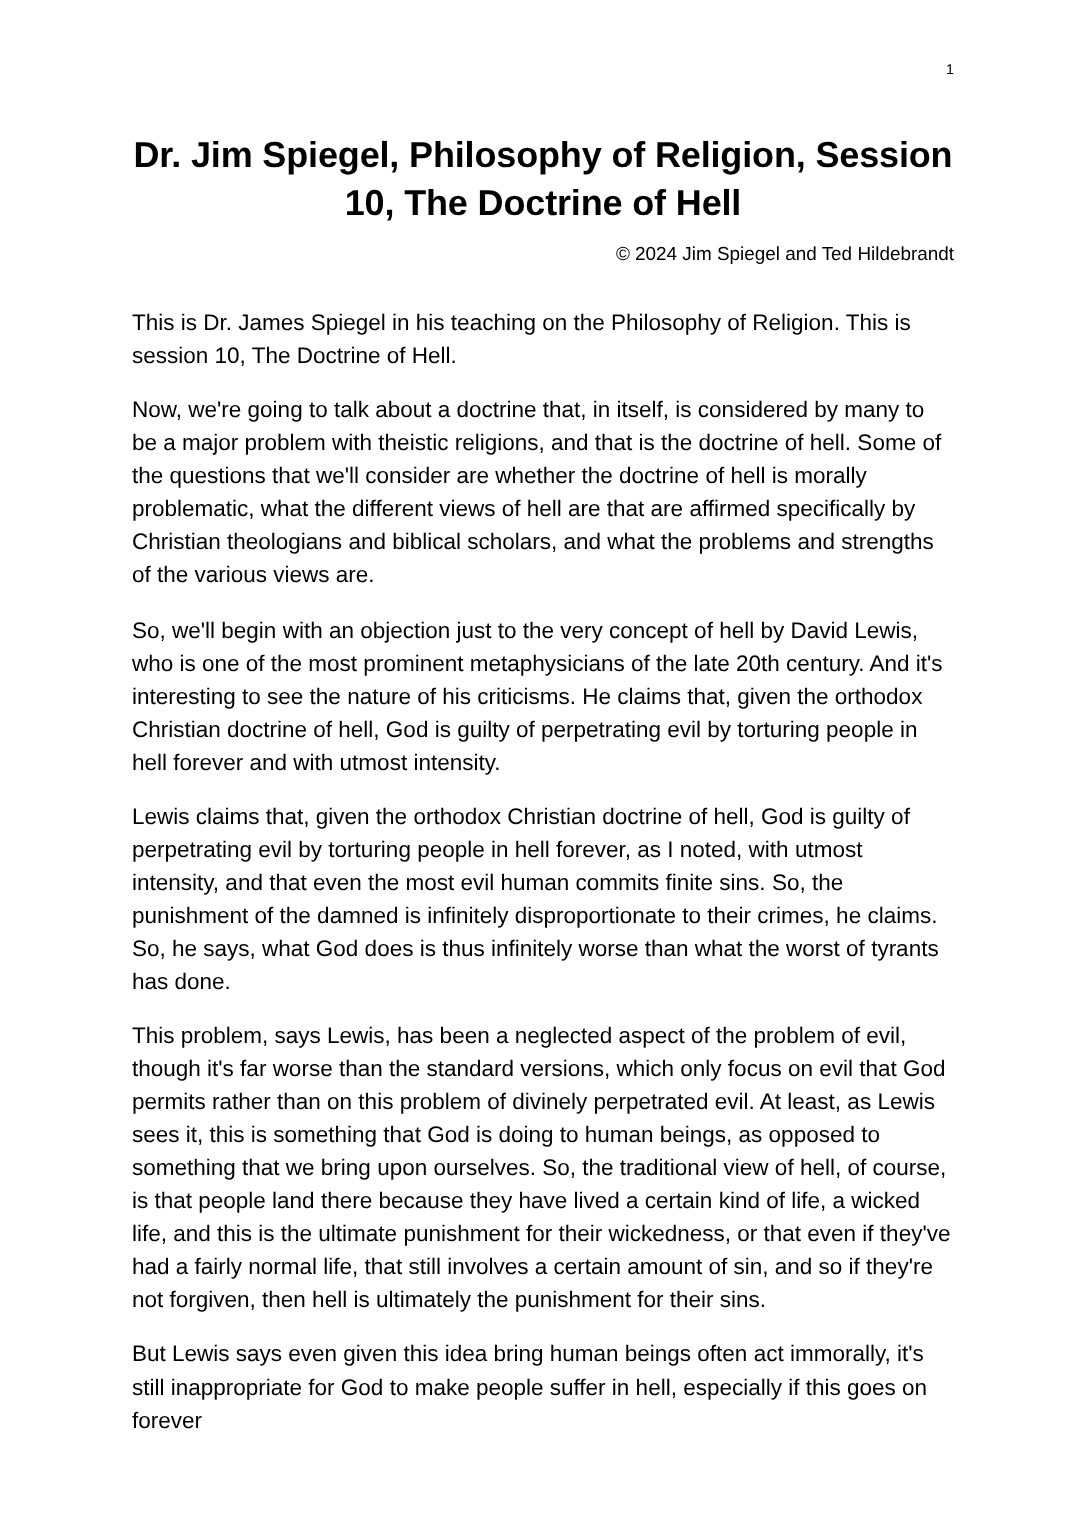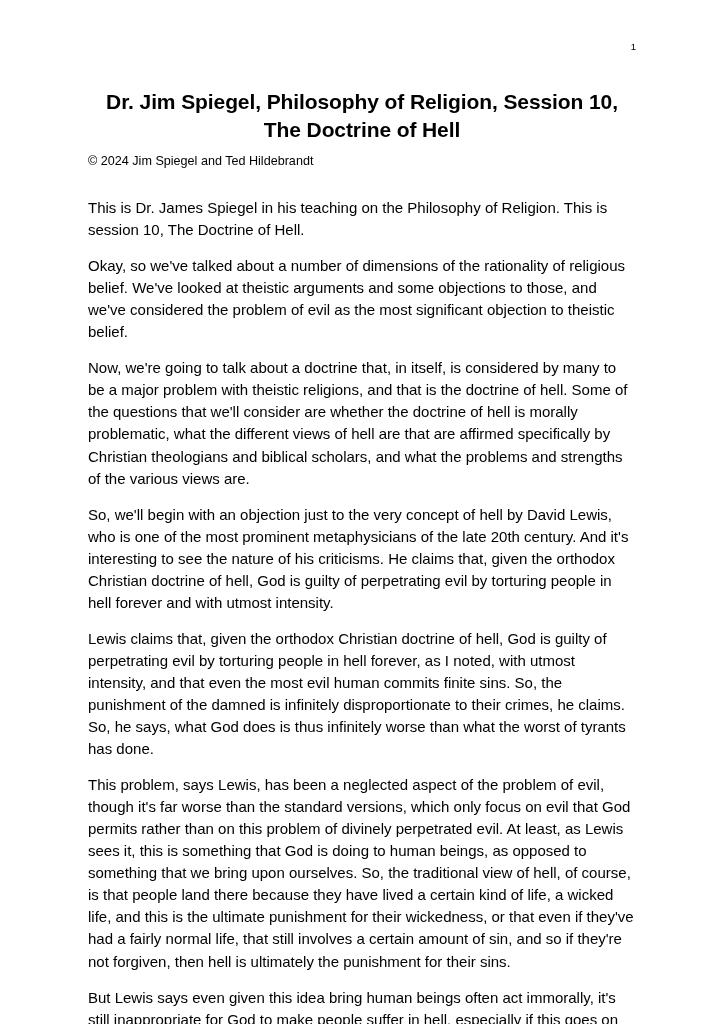--- a/index.html
+++ b/index.html
@@ -27,29 +27,29 @@
     top: 42px;
     right: 88px;
     font-size: 9.5px;
     color: #000;
     line-height: 1;
   }
   .doc-title {
     margin: 0;
     padding-top: 48px;
     text-align: center;
-    font-size: 21px;
+    font-size: 24px;
     font-weight: bold;
     line-height: 1.35;
     letter-spacing: -0.1px;
   }
   .doc-subtitle {
     margin: 0;
     padding-top: 8px;
-    text-align: left;
+    text-align: right;
     font-size: 12.6px;
     font-weight: normal;
     line-height: 1.3;
   }
   .body-text {
     padding-top: 28px;
   }
   .body-text p {
     margin: 0 0 14px 0;
     font-size: 15px;
@@ -67,21 +67,20 @@
 <div class="page">
 
   <div class="page-number">1</div>
 
   <h1 class="doc-title">Dr. Jim Spiegel, Philosophy of Religion, Session 10, The Doctrine of Hell</h1>
 
   <div class="doc-subtitle">© 2024 Jim Spiegel and Ted Hildebrandt</div>
 
   <div class="body-text">
     <p>This is Dr. James Spiegel in his teaching on the Philosophy of Religion. This is session 10, The Doctrine of Hell.</p>
-    <p>Okay, so we've talked about a number of dimensions of the rationality of religious belief. We've looked at theistic arguments and some objections to those, and we've considered the problem of evil as the most significant objection to theistic belief.</p>
     <p>Now, we're going to talk about a doctrine that, in itself, is considered by many to be a major problem with theistic religions, and that is the doctrine of hell. Some of the questions that we'll consider are whether the doctrine of hell is morally problematic, what the different views of hell are that are affirmed specifically by Christian theologians and biblical scholars, and what the problems and strengths of the various views are.</p>
     <p>So, we'll begin with an objection just to the very concept of hell by David Lewis, who is one of the most prominent metaphysicians of the late 20th century. And it's interesting to see the nature of his criticisms. He claims that, given the orthodox Christian doctrine of hell, God is guilty of perpetrating evil by torturing people in hell forever and with utmost intensity.</p>
     <p>Lewis claims that, given the orthodox Christian doctrine of hell, God is guilty of perpetrating evil by torturing people in hell forever, as I noted, with utmost intensity, and that even the most evil human commits finite sins. So, the punishment of the damned is infinitely disproportionate to their crimes, he claims. So, he says, what God does is thus infinitely worse than what the worst of tyrants has done.</p>
     <p>This problem, says Lewis, has been a neglected aspect of the problem of evil, though it's far worse than the standard versions, which only focus on evil that God permits rather than on this problem of divinely perpetrated evil. At least, as Lewis sees it, this is something that God is doing to human beings, as opposed to something that we bring upon ourselves. So, the traditional view of hell, of course, is that people land there because they have lived a certain kind of life, a wicked life, and this is the ultimate punishment for their wickedness, or that even if they've had a fairly normal life, that still involves a certain amount of sin, and so if they're not forgiven, then hell is ultimately the punishment for their sins.</p>
     <p>But Lewis says even given this idea bring human beings often act immorally, it's still inappropriate for God to make people suffer in hell, especially if this goes on forever</p>
   </div>
 
 </div>
 
 </body></html>

